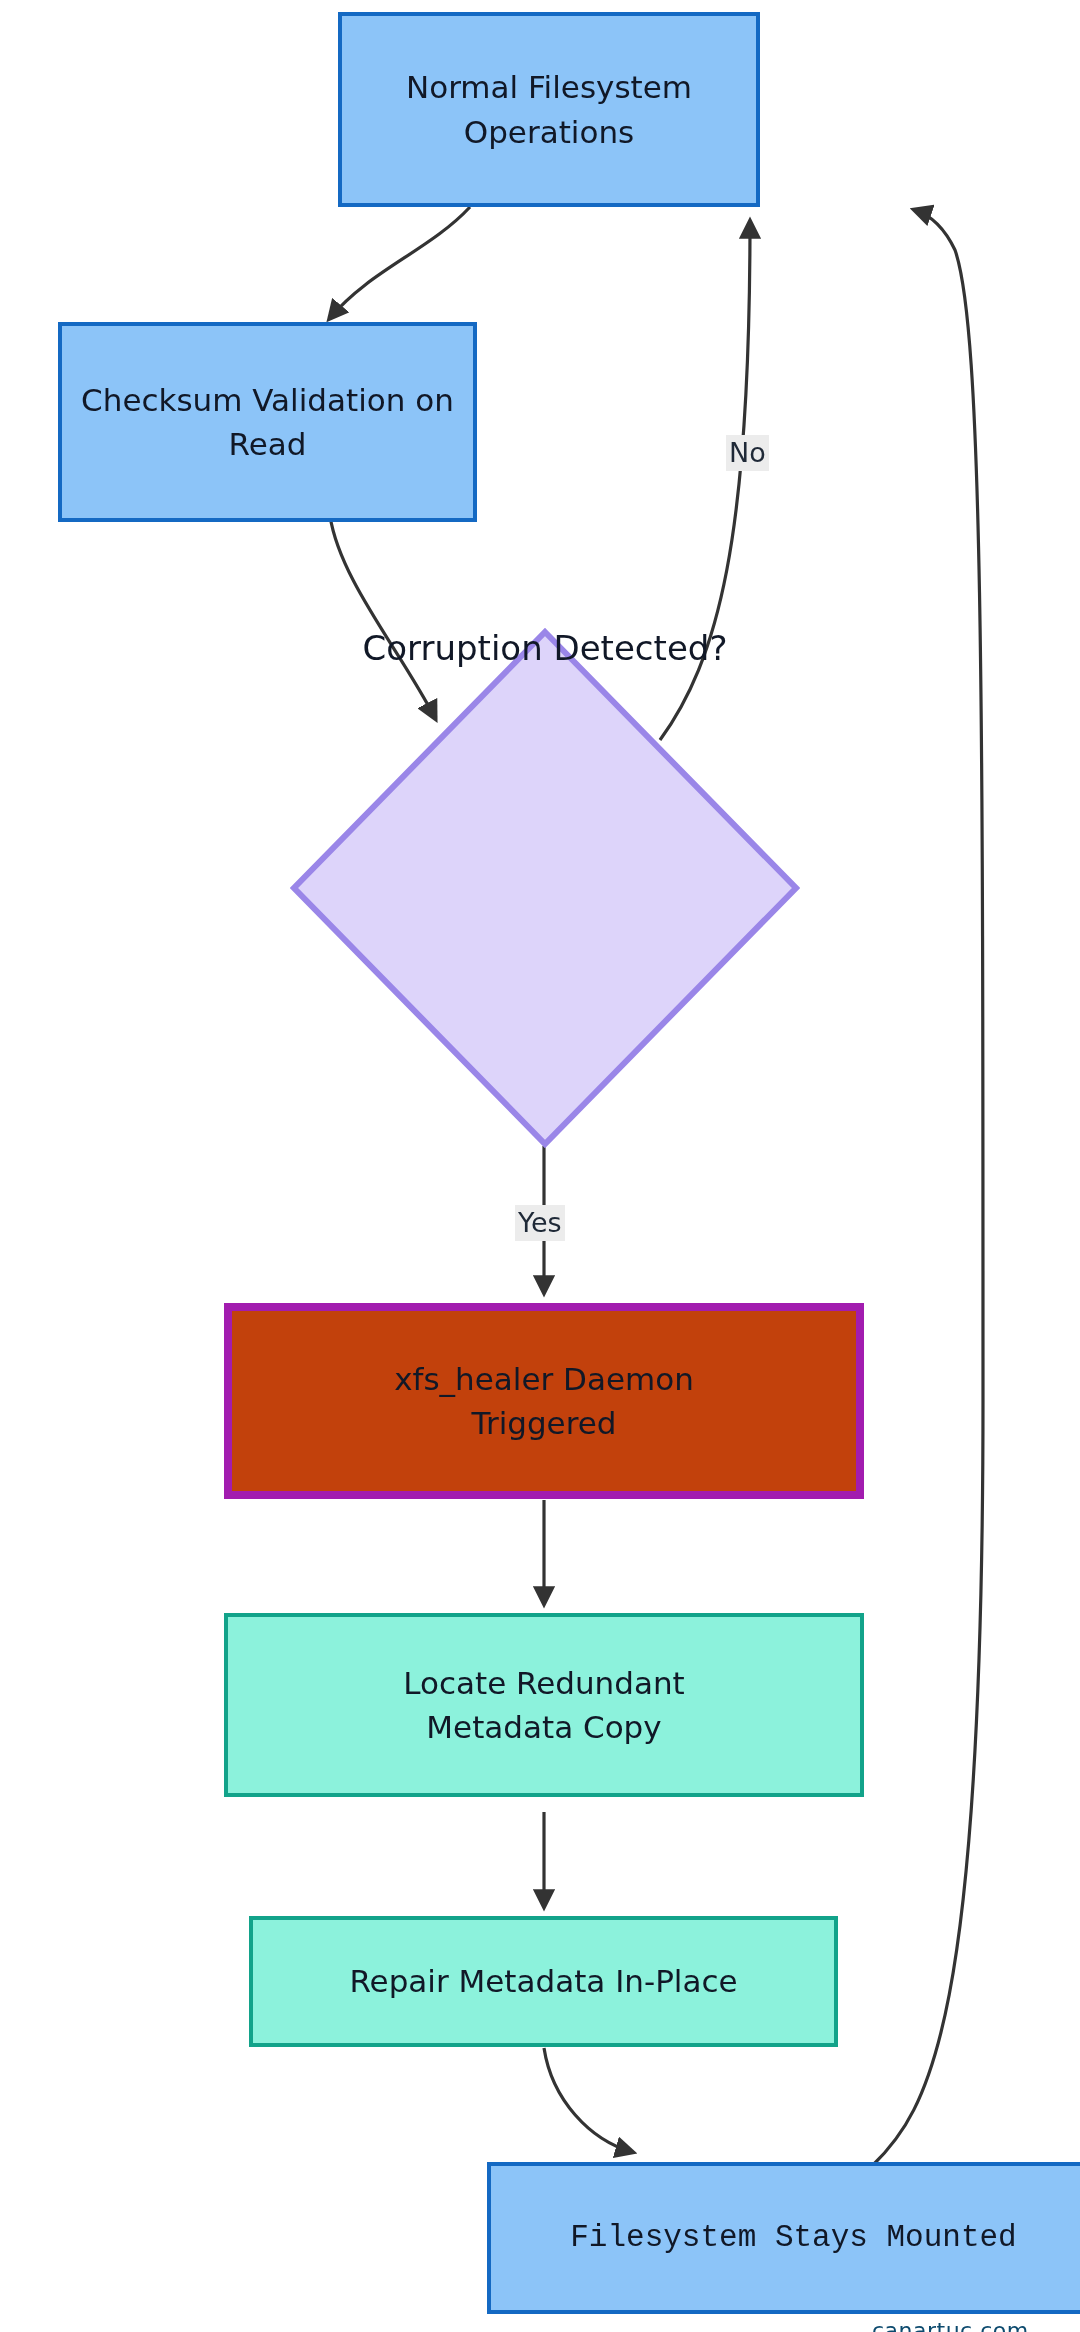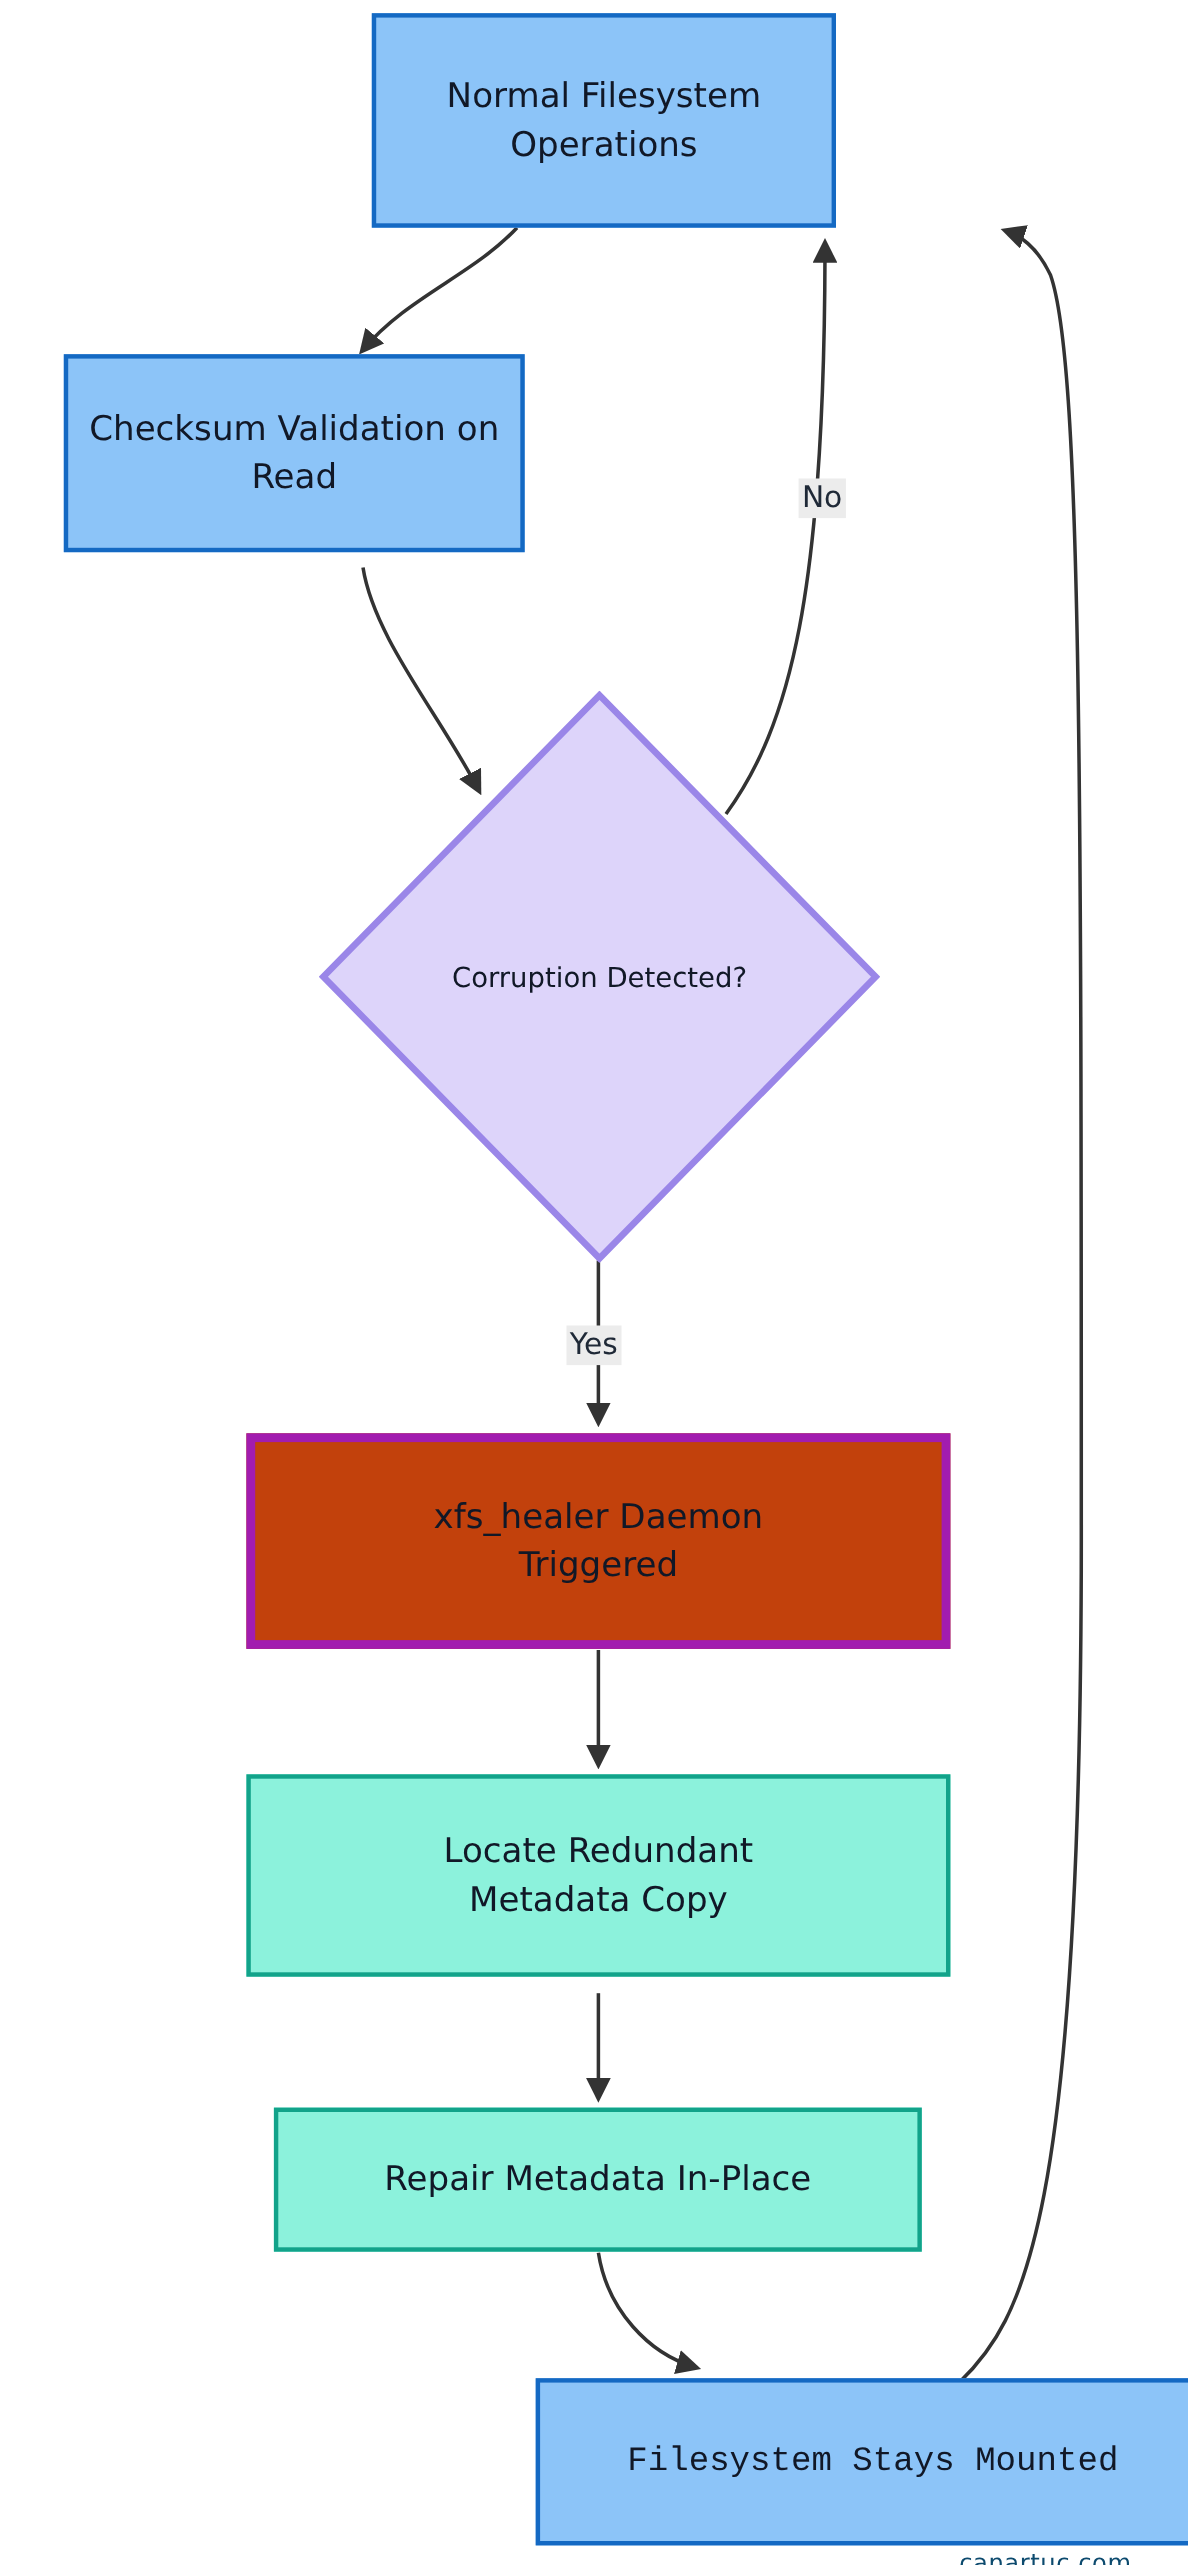--- a/index.html
+++ b/index.html
@@ -66,23 +66,22 @@
     left: 0;
     top: 0;
   }
   .diamond-label {
     position: absolute;
     left: 0;
     top: 0;
     width: 100%;
     height: 100%;
     display: flex;
-    align-items: center;
     justify-content: center;
-    font-size: 25px;
+    font-size: 34px;
     color: #111827;
     font-family: "DejaVu Sans", sans-serif;
   }
   .edge-label {
     position: absolute;
     background: #ECECEC;
     color: #1f2937;
     font-size: 27px;
     font-family: "DejaVu Sans", sans-serif;
     padding: 2px 3px;
@@ -127,21 +126,21 @@
     <path d="M 544 2048 C 552 2100, 590 2140, 632 2152" fill="none" stroke="#333333" stroke-width="3.2" marker-end="url(#arrow)"></path>
 
     <path d="M 872 2166 C 930 2110, 983 2020, 983 1400 C 983 700, 983 330, 955 250 C 944 227, 930 215, 915 210" fill="none" stroke="#333333" stroke-width="3.2" marker-end="url(#arrow)"></path>
   </svg>
 
   <div class="node node-blue" style="left:293px; top:12px; width:422px; height:195px;">
     <span class="lbl">Normal Filesystem
 Operations</span>
   </div>
 
-  <div class="node node-blue" style="left:13px; top:322px; width:419px; height:180px;">
+  <div class="node node-blue" style="left:13px; top:322px; width:419px; height:200px;">
     <span class="lbl">Checksum Validation on
 Read</span>
   </div>
 
   <div class="diamond-wrap" style="left:290px; top:628px; width:510px; height:520px;">
     <svg width="510" height="520" viewBox="0 0 510 520" xmlns="http://www.w3.org/2000/svg">
       <polygon points="255,4 506,260 255,516 4,260" fill="#DDD4FA" stroke="#9A86E8" stroke-width="6"></polygon>
     </svg>
     <div class="diamond-label">
       <span class="lbl">Corruption Detected?</span>

